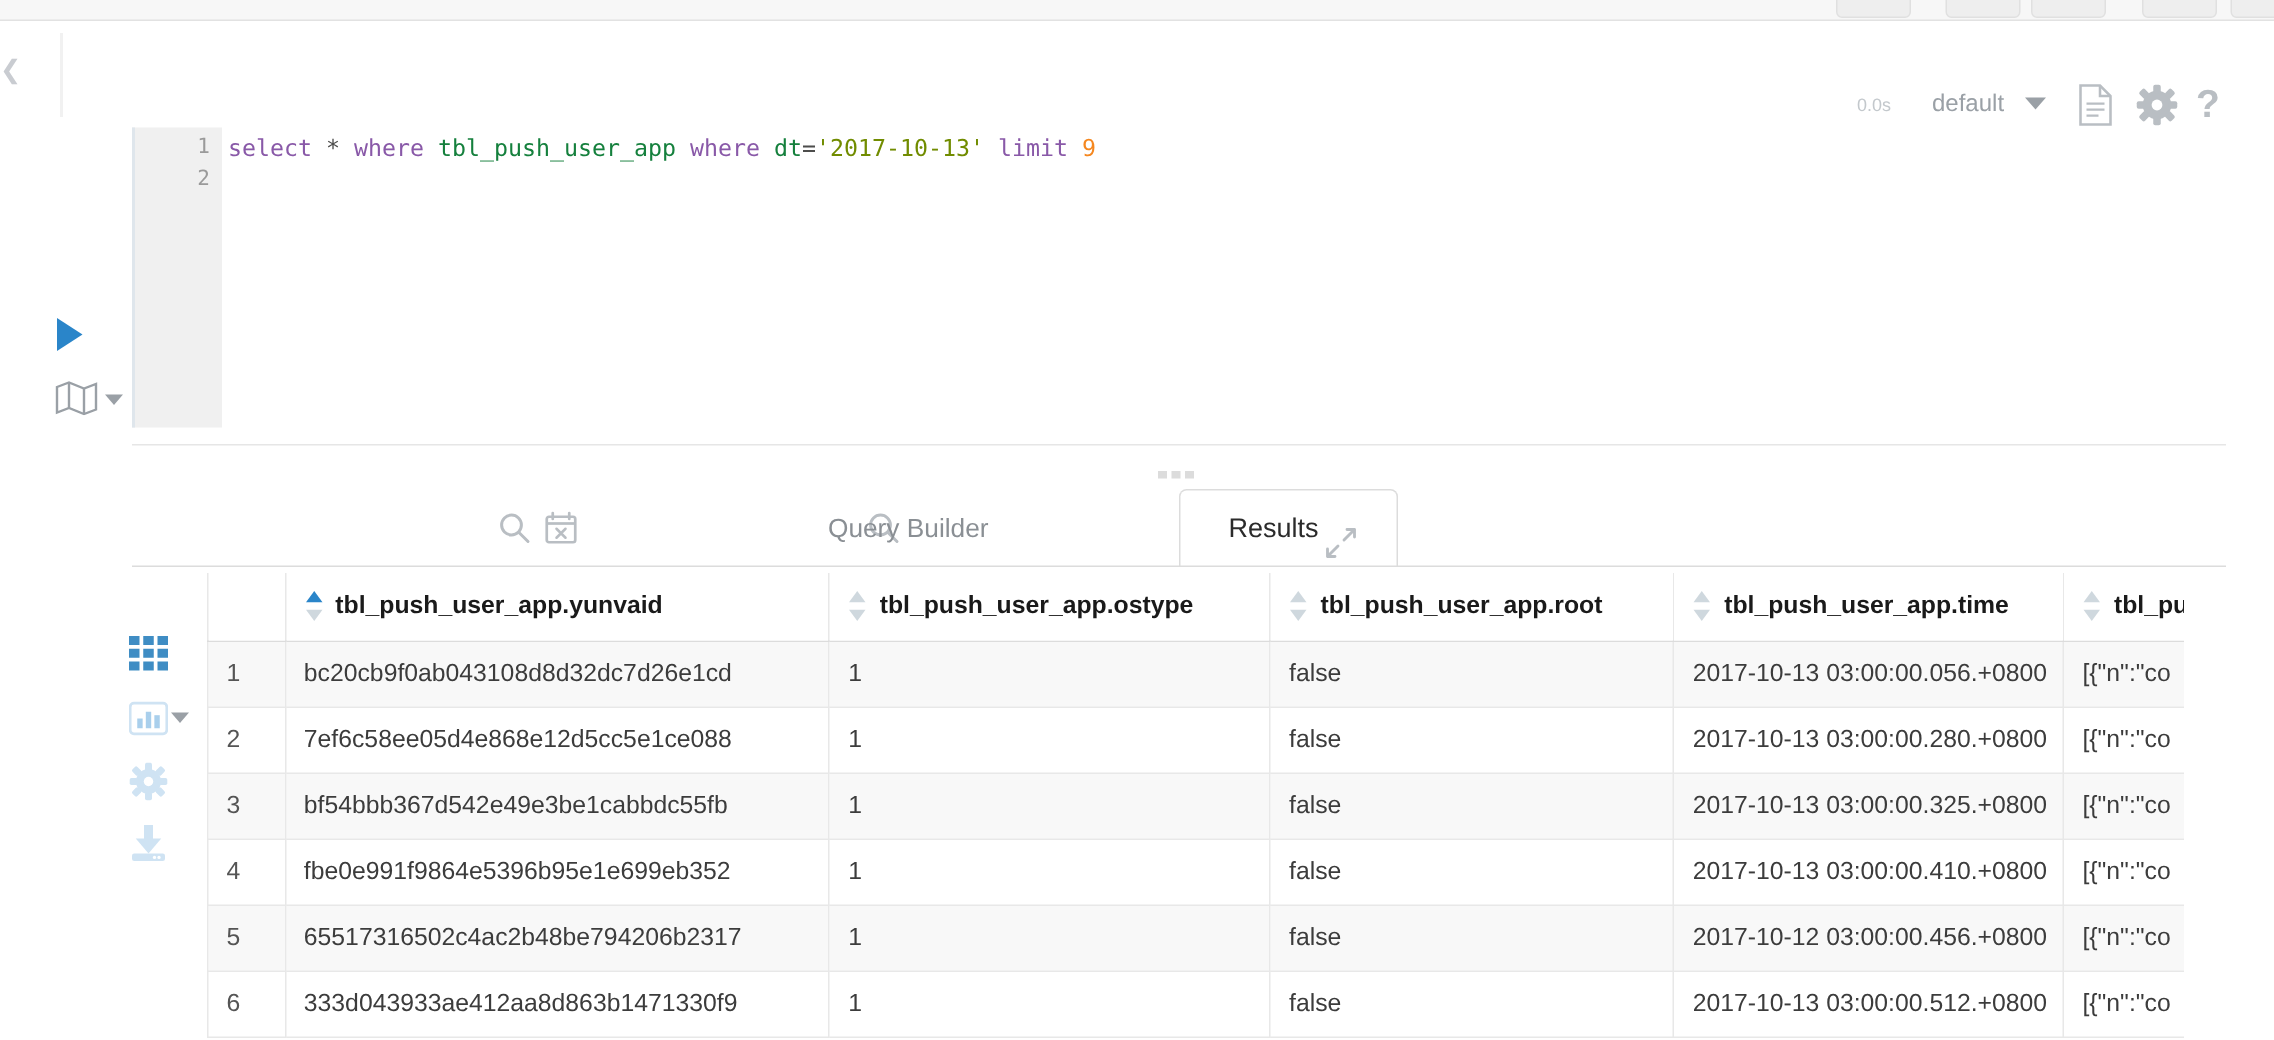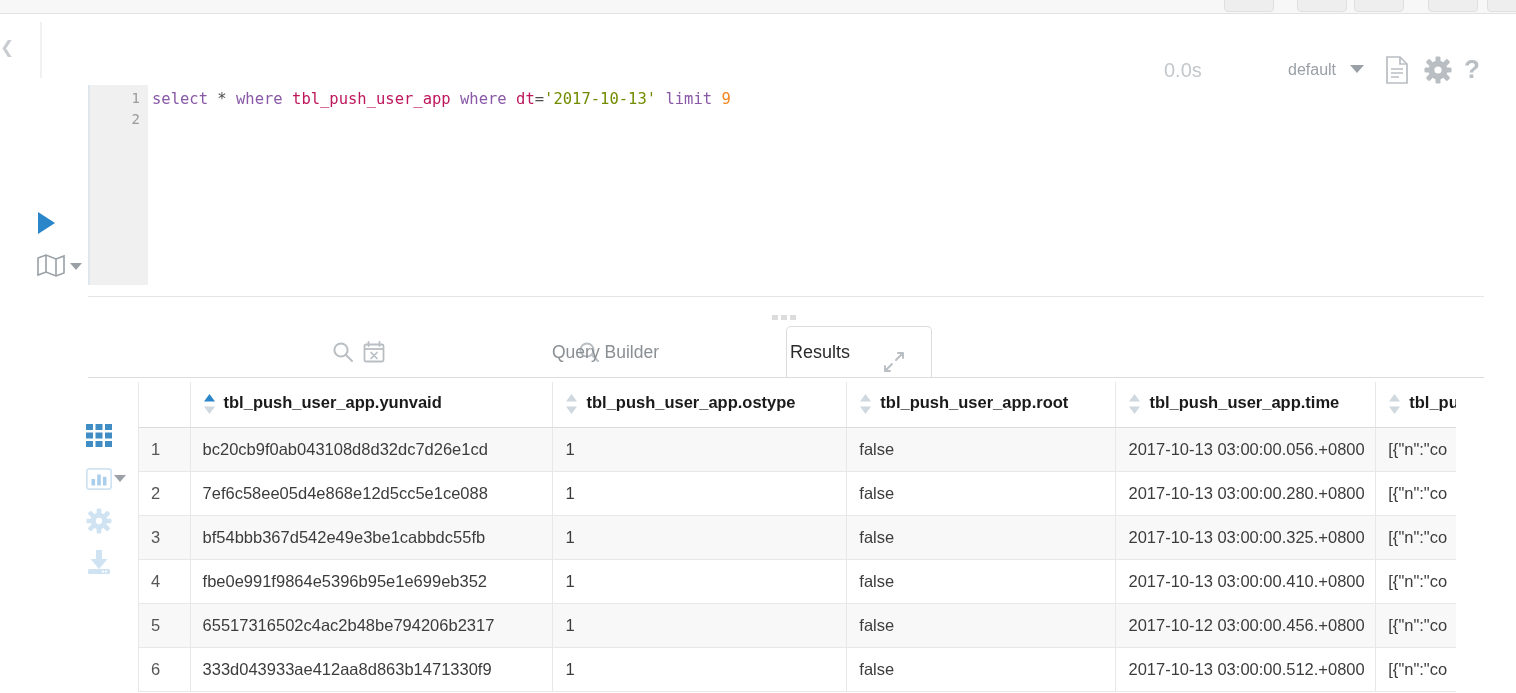--- a/index.html
+++ b/index.html
@@ -68,29 +68,29 @@
     color: #9a9a9a; font-family: "DejaVu Sans Mono", monospace;
     font-size: 14px;
   }
   .ln1 { top: 5px; } .ln2 { top: 26px; }
   .code {
     position: absolute; left: 64px; top: 4px;
     font-family: "DejaVu Sans Mono", monospace;
     font-size: 15.5px; line-height: 21px; white-space: pre;
   }
   .kw  { color: #8959a8; margin-top: 16px; }
-  .id  { color: #be185d; text-align: center; }
+  .id  { color: #15803d; text-align: center; }
   .op  { color: #4d4d4c; }
   .str { color: #718c00; }
   .num { color: #f5871f; }
   .star{ color: #4d4d4c; }
 
   
   .meta { position: absolute; top: 56px; height: 28px; }
-  .meta-time { left: 1164px; color: #c3c8cc; font-size: 20px; line-height: 28px; }
+  .meta-time { left: 1238px; color: #c3c8cc; font-size: 12px; line-height: 28px; }
   .meta-db   { left: 1288px; color: #9aa0a6; font-size: 16px; line-height: 28px; }
   .meta-db-caret {
     position: absolute; left: 1350px; top: 65px;
     width: 0; height: 0;
     border-left: 7px solid transparent;
     border-right: 7px solid transparent;
     border-top: 8px solid #9aa0a6;
   }
   .meta-icon { position: absolute; top: 55px; }
   .icn-doc  { left: 1384px; }
@@ -124,21 +124,21 @@
     color: #8a8f94; font-size: 17.5px; line-height: 52px;
     white-space: nowrap;
   }
   .tab .lbl { display: inline-block; vertical-align: top; }
   .tab-active {
     position: absolute; left: 698px; top: 0px; width: 146px; height: 52px;
     background: #ffffff;
     border: 1px solid #dcdcdc; border-bottom: none;
     border-top-left-radius: 5px; border-top-right-radius: 5px;
     color: #2b2b2b; font-size: 18px; line-height: 50px;
-    padding-left: 3px;
+    padding-left: 32px;
   }
   .tab-icon { position: absolute; }
 
   
   .rail-icon { position: absolute; left: 86px; }
   .rail-grid { top: 424px; }
   .rail-chart{ top: 466px; }
   .rail-chart-caret {
     position: absolute; left: 114px; top: 475px;
     width: 0; height: 0;

